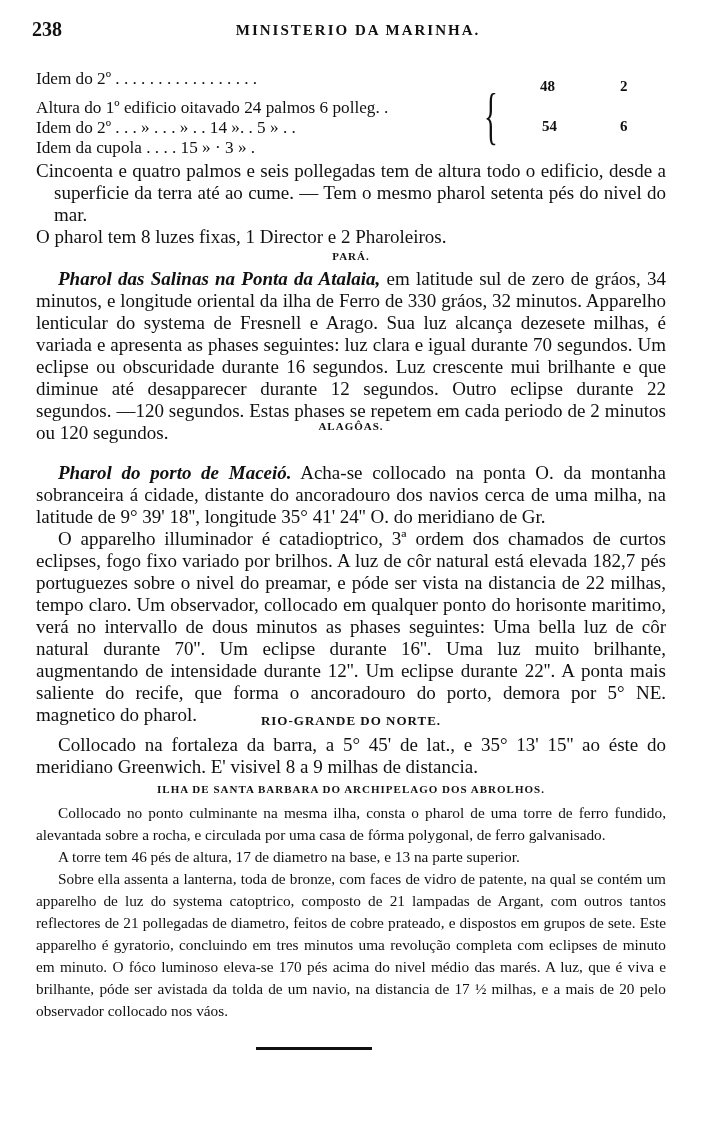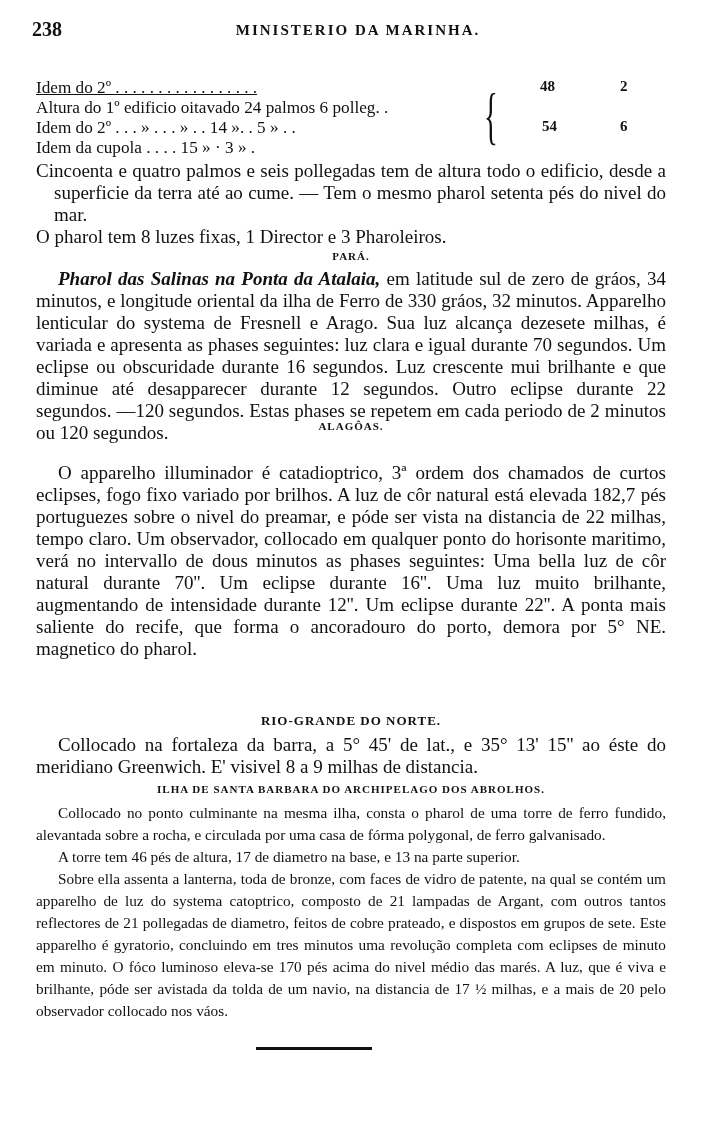--- a/index.html
+++ b/index.html
@@ -30,21 +30,21 @@
 <body>
 
 <div class="page">
 
   <div class="header">
     <span class="pageno">238</span>
     <div class="runhead">MINISTERIO DA MARINHA.</div>
   </div>
 
   <div>
-    <div class="trow" style="top:78px;text-decoration:underline;">
+    <div class="trow" style="top:69px;">
       <span>Idem do 2º . . . . . . . . . . . . . . . . .</span>
     </div>
     <span class="num" style="left:504px;top:78px;">48</span>
     <span class="num" style="left:584px;top:78px;">2</span>
 
     <div class="trow" style="top:98px;">
       <span>Altura do 1º edificio oitavado 24 palmos 6 polleg. .</span>
     </div>
     <div class="trow" style="top:118px;text-align:center;">
       <span>Idem do 2º . . . »   . . . »  . .  14  ». . 5  » . .</span>
@@ -53,30 +53,31 @@
       <span>Idem da cupola . . . .  15  » · 3  »  .</span>
     </div>
 
     <span class="brace">{</span>
     <span class="num" style="left:506px;top:118px;">54</span>
     <span class="num" style="left:584px;top:118px;">6</span>
   </div>
 
   <div class="para" style="top:160px;">
     <p class="hang">Cincoenta e quatro palmos e seis pollegadas tem de altura todo o edificio, desde a superficie da terra até ao cume. — Tem o mesmo pharol setenta pés do nivel do mar.</p>
-    <p>O pharol tem 8 luzes fixas, 1 Director e 3 Pharoleiros.</p>
+    <p>O pharol tem 8 luzes fixas, 1 Director e 2 Pharoleiros.</p>
   </div>
 
   <div class="section" style="top:250px;">PARÁ.</div>
   <div class="para indent" style="top:268px;">
     <p><em>Pharol das Salinas na Ponta da Atalaia,</em><span> em latitude sul de zero de gráos, 34 minutos, e longitude oriental da ilha de Ferro de 330 gráos, 32 minutos. Apparelho lenticular do systema de Fresnell e Arago. Sua luz alcança dezesete milhas, é variada e apresenta as phases seguintes: luz clara e igual durante 70 segundos. Um eclipse ou obscuridade durante 16 segundos. Luz crescente mui brilhante e que diminue até desapparecer durante 12 segundos. Outro eclipse durante 22 segundos. —120 segundos. Estas phases se repetem em cada periodo de 2 minutos ou 120 segundos.</span></p>
   </div>
 
   <div class="section" style="top:420px;">ALAGÔAS.</div>
   <div class="para indent" style="top:462px;">
+    <p><em>Pharol do porto de Maceió.</em><span> Acha-se collocado na ponta O. da montanha sobranceira á cidade, distante do ancoradouro dos navios cerca de uma milha, na latitude de 9° 39' 18'', longitude 35° 41' 24'' O. do meridiano de Gr.</span></p>
     <p>O apparelho illuminador é catadioptrico, 3ª ordem dos chamados de curtos eclipses, fogo fixo variado por brilhos. A luz de côr natural está elevada 182,7 pés portuguezes sobre o nivel do preamar, e póde ser vista na distancia de 22 milhas, tempo claro. Um observador, collocado em qualquer ponto do horisonte maritimo, verá no intervallo de dous minutos as phases seguintes: Uma bella luz de côr natural durante 70''. Um eclipse durante 16''. Uma luz muito brilhante, augmentando de intensidade durante 12''. Um eclipse durante 22''. A ponta mais saliente do recife, que forma o ancoradouro do porto, demora por 5° NE. magnetico do pharol.</p>
   </div>
 
   <div class="section big" style="top:713px;">RIO-GRANDE DO NORTE.</div>
   <div class="para indent" style="top:734px;">
     <p>Collocado na fortaleza da barra, a 5° 45' de lat., e 35° 13' 15'' ao éste do meridiano Greenwich. E' visivel 8 a 9 milhas de distancia.</p>
   </div>
 
   <div class="section" style="top:783px;">ILHA DE SANTA BARBARA DO ARCHIPELAGO DOS ABROLHOS.</div>
   <div class="para small indent" style="top:802px;">

